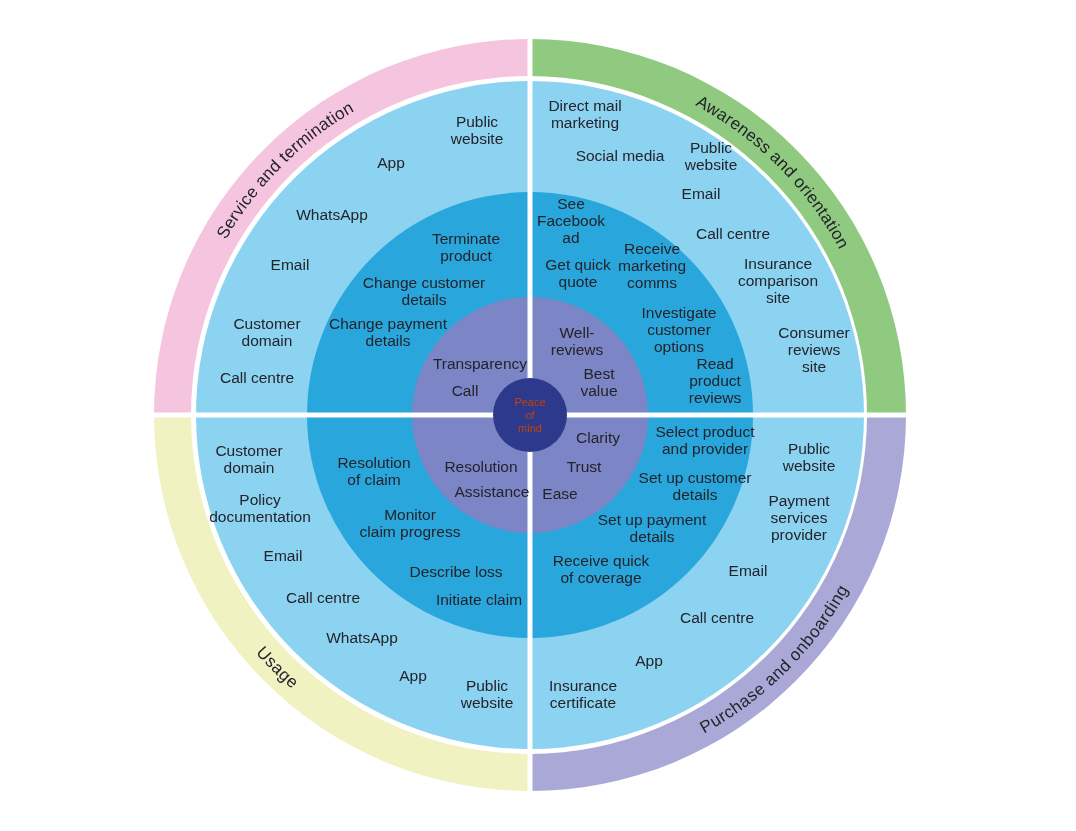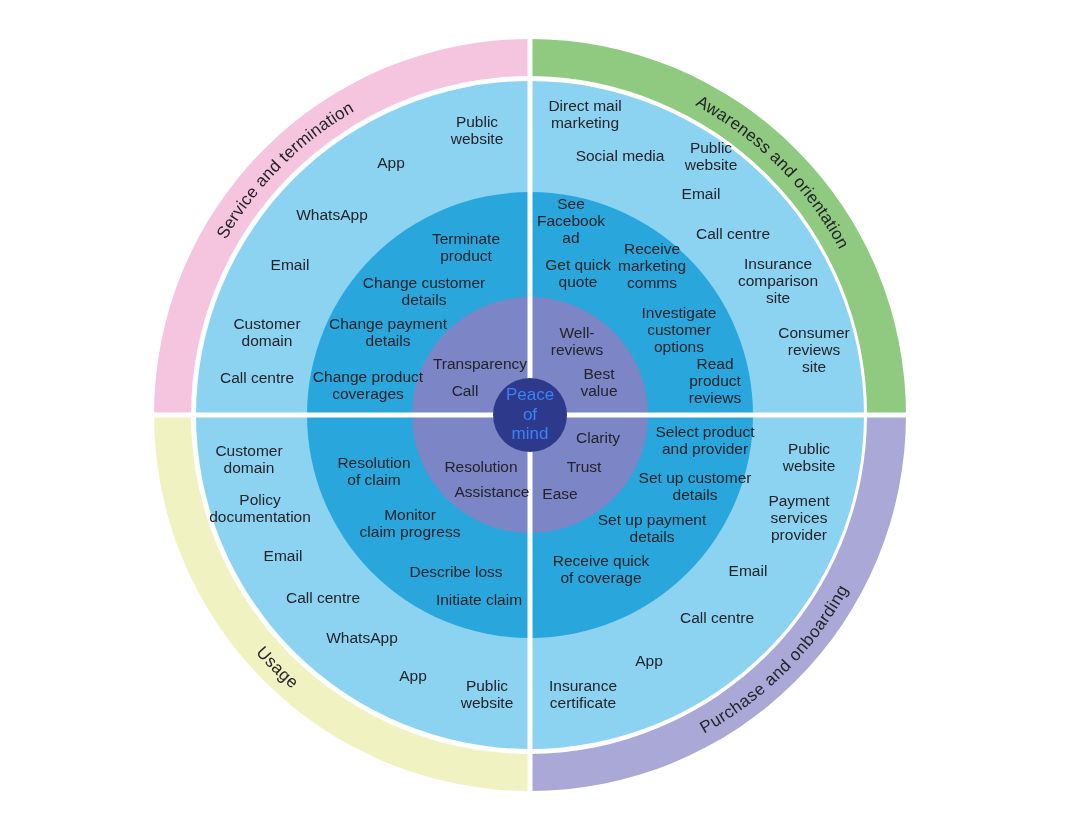--- a/index.html
+++ b/index.html
@@ -9,21 +9,21 @@
   }
   #wheel-svg{position:absolute;left:0;top:0;}
   .lbl{
     position:absolute;transform:translate(-50%,-50%);
     white-space:pre-line;text-align:center;
     font-size:15.5px;line-height:1.09;color:#232329;letter-spacing:0px;
   }
   .center-lbl{
     position:absolute;transform:translate(-50%,-50%);
     white-space:pre-line;text-align:center;
-    font-size:17px;line-height:1.16;color:#3b82f6;
+    font-size:11px;line-height:1.16;color:#c2410c;
   }
   .arc-label{
     font-size:17px;letter-spacing:0.4px;
     dominant-baseline:central;
   }
 </style>
 </head>
 <body>
 
 <div id="stage">
@@ -72,22 +72,20 @@
   <div class="lbl" style="left:290px;top:265px">Email</div>
   <div class="lbl" style="left:267px;top:333px">Customer
 domain</div>
   <div class="lbl" style="left:257px;top:378px">Call centre</div>
   <div class="lbl" style="left:466px;top:248px">Terminate
 product</div>
   <div class="lbl" style="left:424px;top:292px">Change customer
 details</div>
   <div class="lbl" style="left:388px;top:333px">Change payment
 details</div>
-  <div class="lbl" style="left:368px;top:386px">Change product
-coverages</div>
   <div class="lbl" style="left:480px;top:364px">Transparency</div>
   <div class="lbl" style="left:465px;top:391px">Call</div>
 
   <div class="lbl" style="left:585px;top:115px">Direct mail
 marketing</div>
   <div class="lbl" style="left:620px;top:156px">Social media</div>
   <div class="lbl" style="left:711px;top:157px">Public
 website</div>
   <div class="lbl" style="left:701px;top:194px">Email</div>
   <div class="lbl" style="left:733px;top:234px">Call centre</div>

